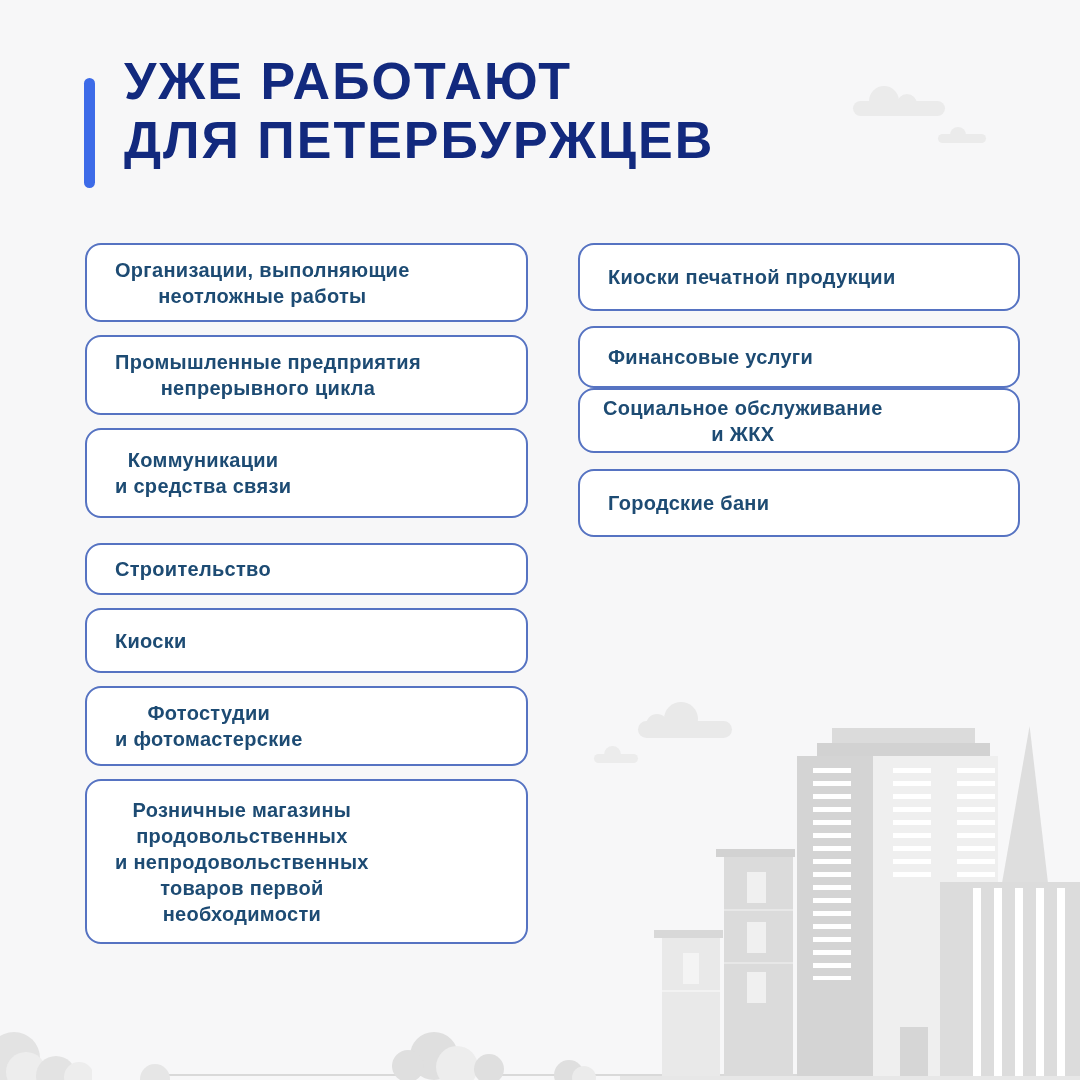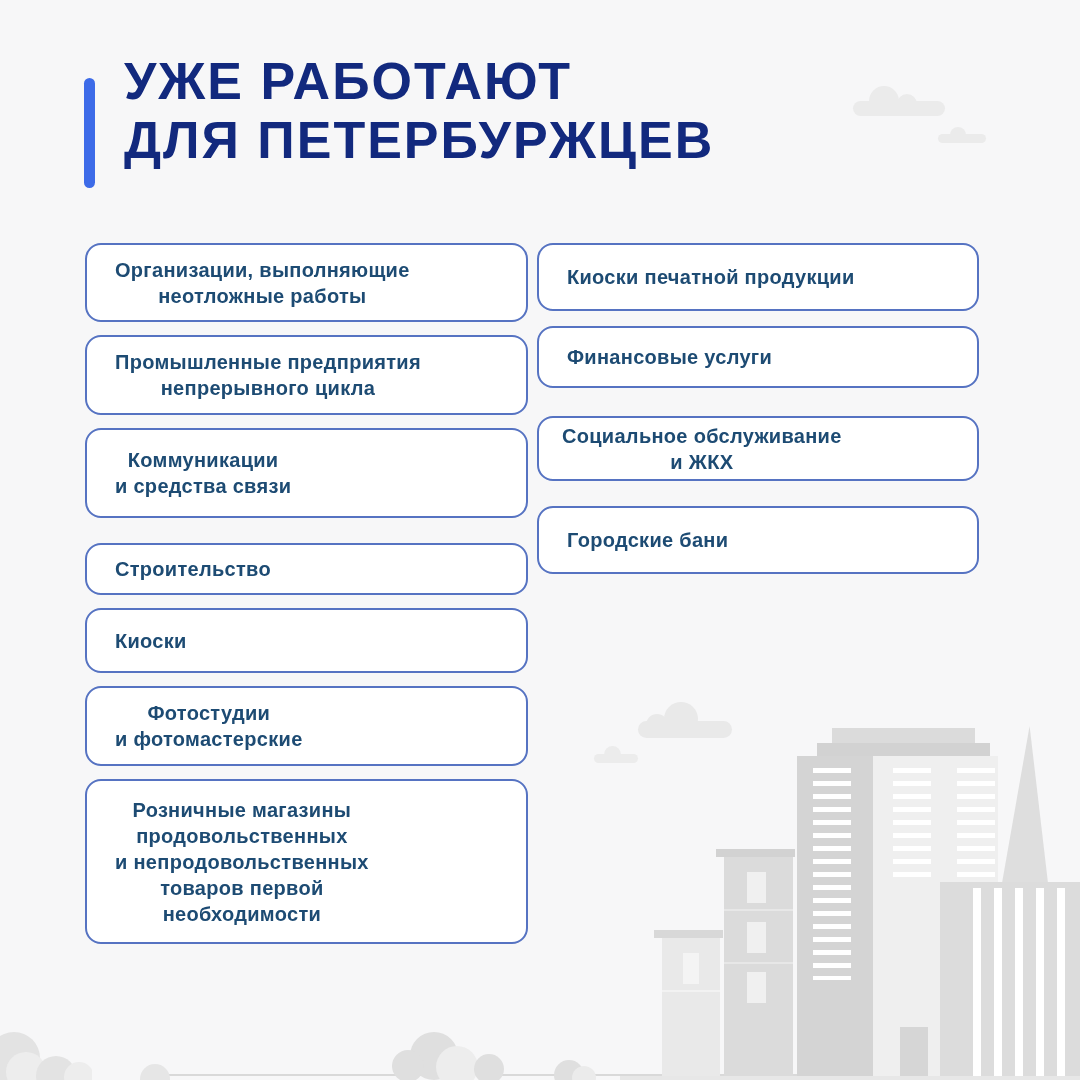--- a/index.html
+++ b/index.html
@@ -28,21 +28,21 @@
     line-height: 59px;
     font-weight: bold;
     letter-spacing: 2px;
     color: var(--title, #12297E);
     white-space: nowrap;
   }
 
   
   .col { position: absolute; top: 243px; }
   .col-left  { left: 85px;  width: 443px; }
-  .col-right { left: 537px; width: 442px; }
+  .col-right { left: 578px; width: 442px; }
   .card {
     box-sizing: border-box;
     width: 100%;
     background: var(--card-bg, #FFFFFF);
     border: 2px solid var(--card-border, #5673C2);
     border-radius: 16px;
     display: flex;
     align-items: center;
     padding: 0 28px;
     text-align: center;
@@ -210,24 +210,24 @@
 продовольственных
 и непродовольственных
 товаров первой
 необходимости</span>
       </div>
     </div>
   <div class="col col-right" id="col-right">
       <div class="card" style="height: 68px; margin-bottom: 15px;">
         <span class="card-label">Киоски печатной продукции</span>
       </div>
-      <div class="card" style="height: 62px; margin-bottom: 28px;">
+      <div class="card" style="height: 62px; margin-bottom: 0;">
         <span class="card-label">Финансовые услуги</span>
       </div>
-      <div class="card" style="height: 65px; margin-bottom: 25px; padding-left: 23px;">
+      <div class="card" style="height: 65px; margin-bottom: 16px; padding-left: 23px;">
         <span class="card-label">Социальное обслуживание
 и ЖКХ</span>
       </div>
       <div class="card" style="height: 68px;">
         <span class="card-label">Городские бани</span>
       </div>
     </div>
 
 </div>
 

